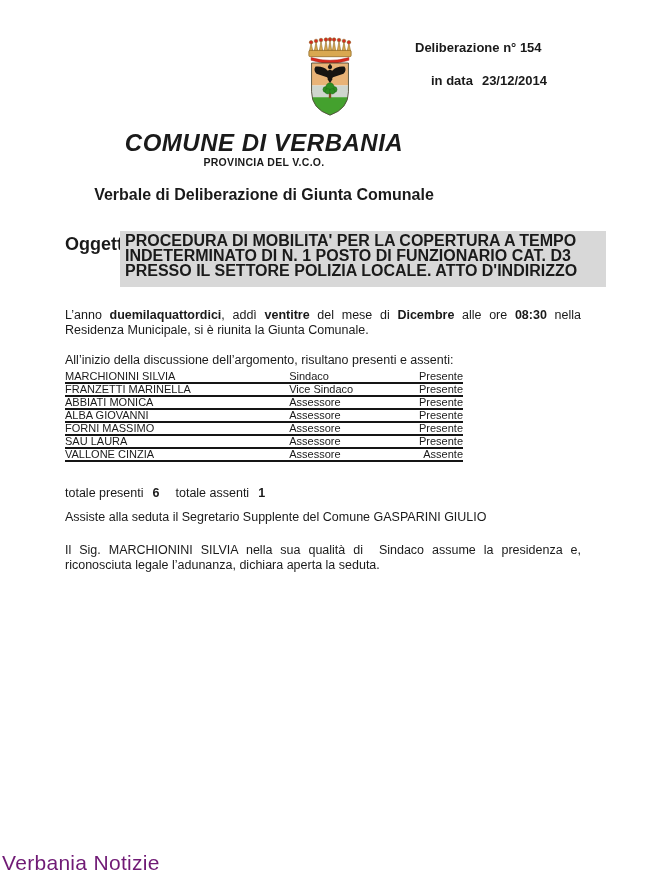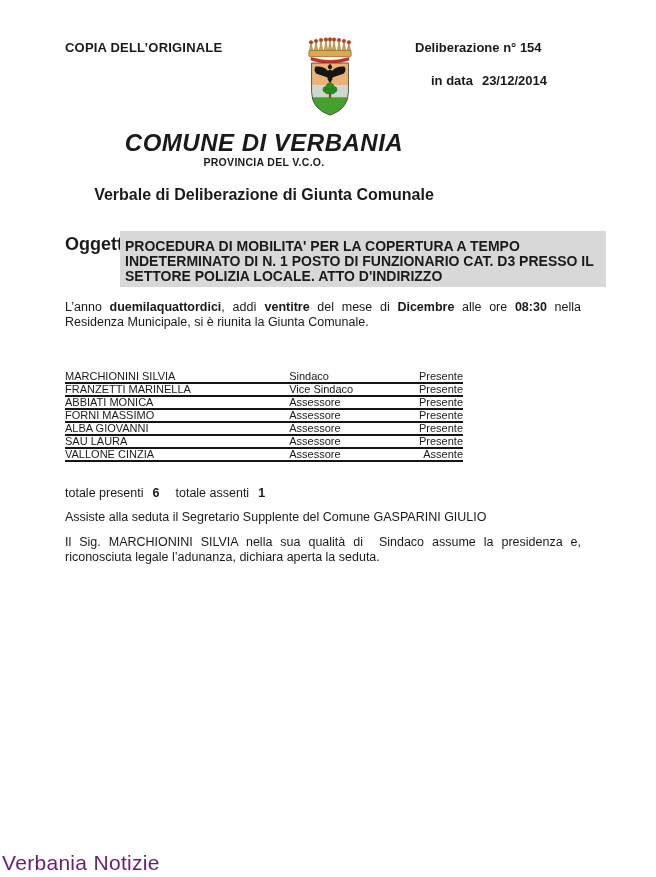--- a/index.html
+++ b/index.html
@@ -13,23 +13,23 @@
   .delib{left:415px;top:40px;font-size:13px;font-weight:bold;}
   .indata{left:415px;top:73px;font-size:13px;font-weight:bold;padding-left:16px;}
   .indata .gap{display:inline-block;width:9px;}
 
   .muni{top:129px;font-size:24px;font-weight:bold;font-style:italic;letter-spacing:.5px;}
   .prov{top:156px;font-size:10.5px;font-weight:bold;letter-spacing:.3px;}
   .doctitle{top:186px;font-size:16px;font-weight:bold;}
 
   .subj-label{left:65px;top:234px;font-size:18px;font-weight:bold;}
   .subj-box{left:120px;top:231px;width:486px;height:56px;background:#d8d8d8;
-            font-size:14px;font-weight:bold;line-height:15px;padding:8px 5px;box-sizing:border-box;}
+            font-size:16px;font-weight:bold;line-height:15px;padding:2px 5px;box-sizing:border-box;}
 
-  .para{left:65px;width:516px;font-size:12.5px;line-height:15px;}
+  .para{left:65px;width:516px;font-size:12.5px;line-height:15px;margin-top:8px;}
   .p1{top:300px;text-align:justify;}
   .p2{top:345px;}
   .chair{top:535px;text-align:justify;}
   .secr{left:65px;top:510px;font-size:12.5px;}
 
   .tablewrap{left:65px;top:371px;width:398px;}
   table{border-collapse:collapse;width:100%;}
   td{font-size:11px;line-height:11px;height:11px;padding:0;vertical-align:bottom;
      border-bottom:2px solid #151515;}
   td.c-name{width:236px;} td.c-role{width:118px;} td.c-status{width:62px;text-align:right;}
@@ -40,21 +40,20 @@
   .totals .sp2{display:inline-block;width:16px;}
 
   .footer-caption{left:2px;top:851px;font-size:21px;color:#701a75;letter-spacing:.3px;}
   b{font-weight:bold;}
 </style>
 </head>
 <body>
 
 <div id="page">
 
-  <div class="abs copy-label">COPIA DELL’ORIGINALE</div>
 
   <div class="abs coa">
     <svg viewBox="0 0 60 90" width="54" height="81" aria-hidden="true">
       <g stroke="#8a6520" stroke-width="0.6">
         <g fill="#d9a850">
           <polygon points="7,17 11,17 9,8"></polygon>
             <polygon points="12.5,17 16.5,17 14.5,6.5"></polygon>
           <polygon points="18,17 22,17 20,5.5"></polygon>
             <polygon points="23.5,17 27.5,17 25.5,5"></polygon>
           <polygon points="28,17 32,17 30,4.8"></polygon>
@@ -116,46 +115,47 @@
   <div class="abs center prov">PROVINCIA DEL V.C.O.</div>
   <div class="abs center doctitle">Verbale di Deliberazione di Giunta Comunale</div>
 
   <div class="abs subj-label">Oggetto:</div>
   <div class="abs subj-box">
     <span>PROCEDURA DI MOBILITA' PER LA COPERTURA A TEMPO INDETERMINATO DI N. 1 POSTO DI FUNZIONARIO CAT. D3 PRESSO IL SETTORE POLIZIA LOCALE. ATTO D'INDIRIZZO</span>
   </div>
 
   <div class="abs para p1"><span>L’anno </span><b>duemilaquattordici</b><span>, addì </span><b>ventitre</b><span> del mese di </span><b>Dicembre</b><span> alle ore </span><b>08:30</b><span> nella Residenza Municipale, si è riunita la Giunta Comunale.</span></div>
 
+  <div class="abs para p2">All’inizio della discussione dell’argomento, risultano presenti e assenti:</div>
 
   <div class="abs tablewrap">
     <table>
       <tbody>
         <tr>
           <td class="c-name">MARCHIONINI SILVIA</td>
           <td class="c-role">Sindaco</td>
           <td class="c-status">Presente</td>
         </tr>
         <tr>
           <td class="c-name">FRANZETTI MARINELLA</td>
           <td class="c-role">Vice Sindaco</td>
           <td class="c-status">Presente</td>
         </tr>
         <tr>
           <td class="c-name">ABBIATI MONICA</td>
           <td class="c-role">Assessore</td>
           <td class="c-status">Presente</td>
         </tr>
         <tr>
-          <td class="c-name">FORNI MASSIMO</td>
+          <td class="c-name">ALBA GIOVANNI</td>
           <td class="c-role">Assessore</td>
           <td class="c-status">Presente</td>
         </tr>
         <tr>
-          <td class="c-name">ALBA GIOVANNI</td>
+          <td class="c-name">FORNI MASSIMO</td>
           <td class="c-role">Assessore</td>
           <td class="c-status">Presente</td>
         </tr>
         <tr>
           <td class="c-name">SAU LAURA</td>
           <td class="c-role">Assessore</td>
           <td class="c-status">Presente</td>
         </tr>
         <tr>
           <td class="c-name">VALLONE CINZIA</td>

